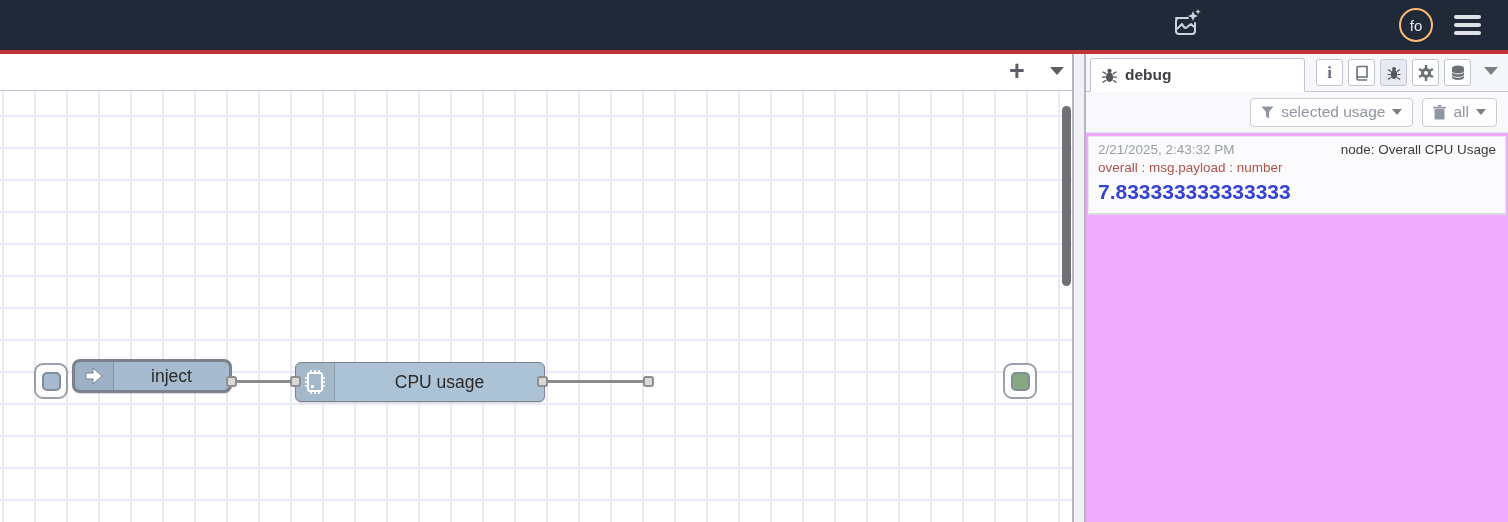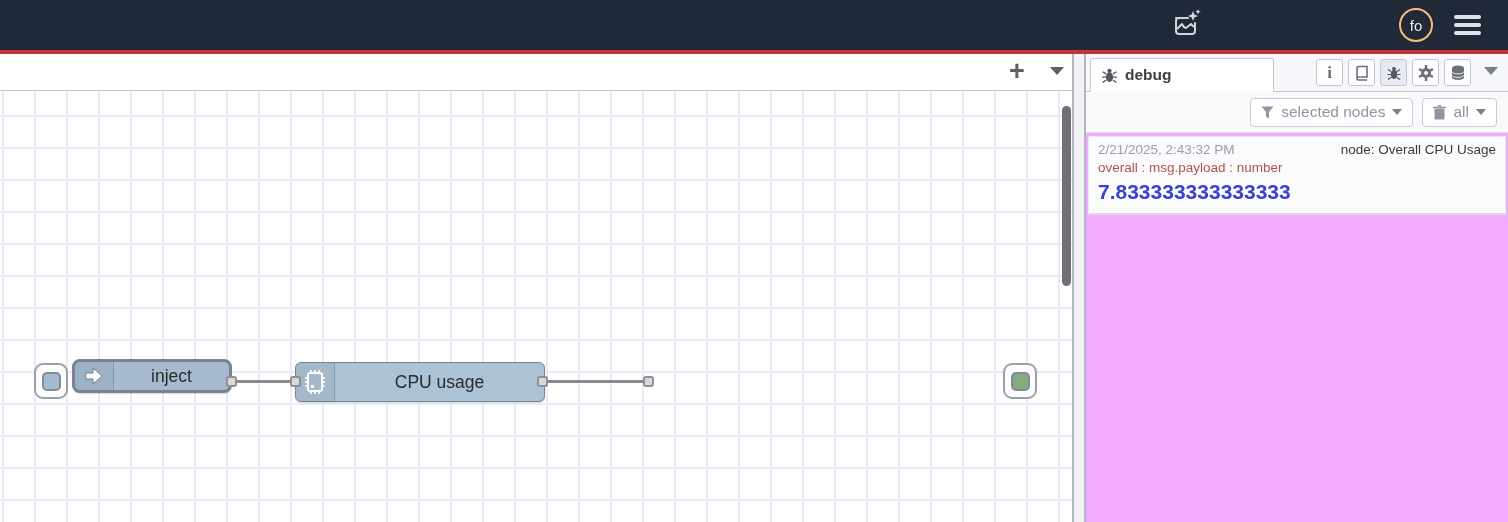--- a/index.html
+++ b/index.html
@@ -53,21 +53,21 @@
   .icon-region.right{border-left:1px solid rgba(0,0,0,0.15);border-radius:0 5px 5px 0;}
   .node-label{flex:1;display:flex;align-items:center;justify-content:center;font-size:17.5px;color:#2b2b2b;white-space:nowrap;}
   .node-label.italic{font-style:italic;}
   .node-btn{position:absolute;width:34px;height:36px;background:#fdfdfd;border:2px solid #9aa0a8;
             border-radius:9px;display:flex;align-items:center;justify-content:center;box-sizing:border-box;cursor:pointer;}
   .node-btn-inner{width:19px;height:19px;border-radius:5px;border:2px solid #828c98;box-sizing:border-box;}
 
   
   .sb-tabrow{height:38px;background:#f6f7fa;border-bottom:1px solid #c3c6d0;display:flex;
              align-items:flex-end;padding:0 10px 0 4px;box-sizing:border-box;}
-  .debug-tab{height:33px;width:184px;background:#fff;border:1px solid #c3c6d0;border-bottom:1px solid #fff;
+  .debug-tab{height:33px;width:215px;background:#fff;border:1px solid #c3c6d0;border-bottom:1px solid #fff;
              border-radius:3px 3px 0 0;display:flex;align-items:center;gap:7px;padding:16px 10px;
              margin-bottom:-1px;z-index:2;cursor:pointer;box-sizing:border-box;}
   .debug-tab-label{font-size:15.5px;font-weight:700;color:#3f3f46;}
   .sb-tab-buttons{margin-left:auto;display:flex;align-items:center;gap:5px;margin-bottom:5px;}
   .sb-iconbtn{width:27px;height:27px;background:#fff;border:1px solid #c3c6d0;border-radius:3px;
               display:flex;align-items:center;justify-content:center;cursor:pointer;box-sizing:border-box;}
   .sb-iconbtn.active{background:#e7e9f3;}
   .info-glyph{font-family:"Liberation Serif",serif;font-weight:700;font-size:17px;color:#6a6f78;line-height:1;}
   .sb-chevron{width:0;height:0;border-left:7px solid transparent;border-right:7px solid transparent;
               border-top:8px solid #7a7f88;margin-left:8px;margin-bottom:4px;cursor:pointer;}
@@ -220,21 +220,21 @@
           </div>
           <div class="sb-chevron"></div>
         </div>
       </div>
 
       <div class="sb-toolbar">
         <div class="sb-pillbtn">
           <svg width="13" height="13" viewBox="0 0 13 13">
             <path d="M0.5 0.5 h12 L8 6 v6.5 L5 10.5 V6 z" fill="#8f95a1"></path>
           </svg>
-          <span>selected nodes</span>
+          <span>selected usage</span>
           <span class="caret2"></span>
         </div>
         <div class="sb-pillbtn">
           <svg width="13" height="15" viewBox="0 0 13 15">
             <rect x="1.5" y="4" width="10" height="10.5" rx="1" fill="#8f95a1"></rect>
             <rect x="0" y="1.7" width="13" height="1.8" rx="0.9" fill="#8f95a1"></rect>
             <rect x="4.5" y="0" width="4" height="1.6" rx="0.8" fill="#8f95a1"></rect>
           </svg>
           <span>all</span>
           <span class="caret2"></span>

